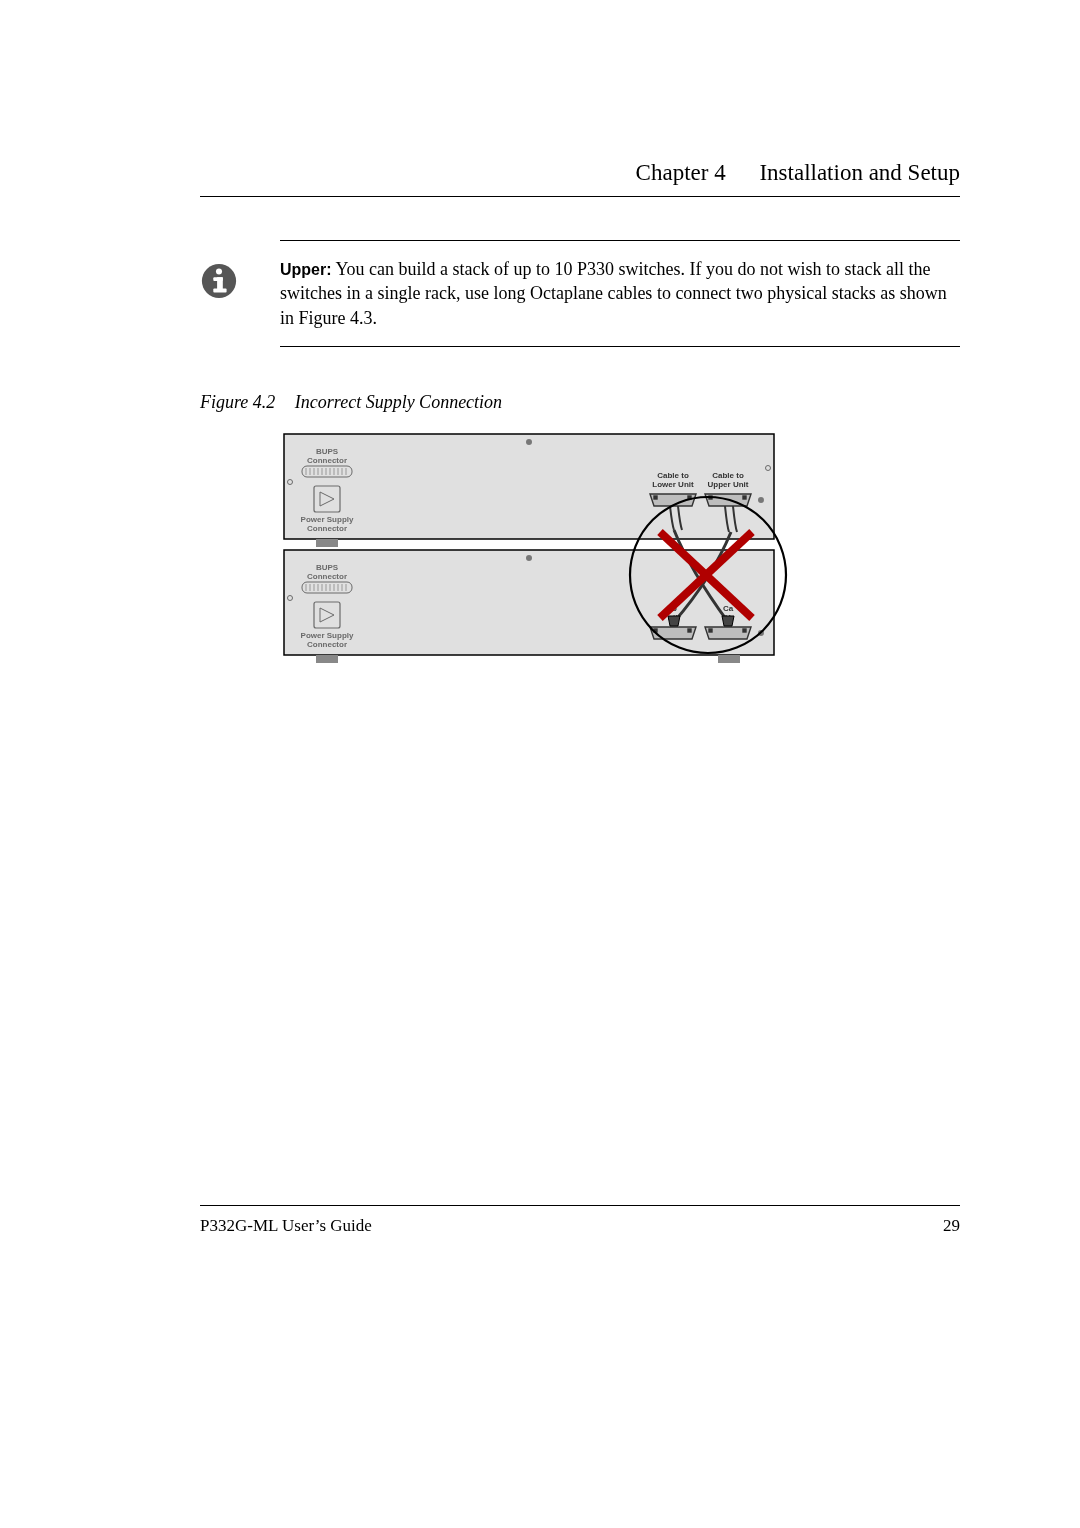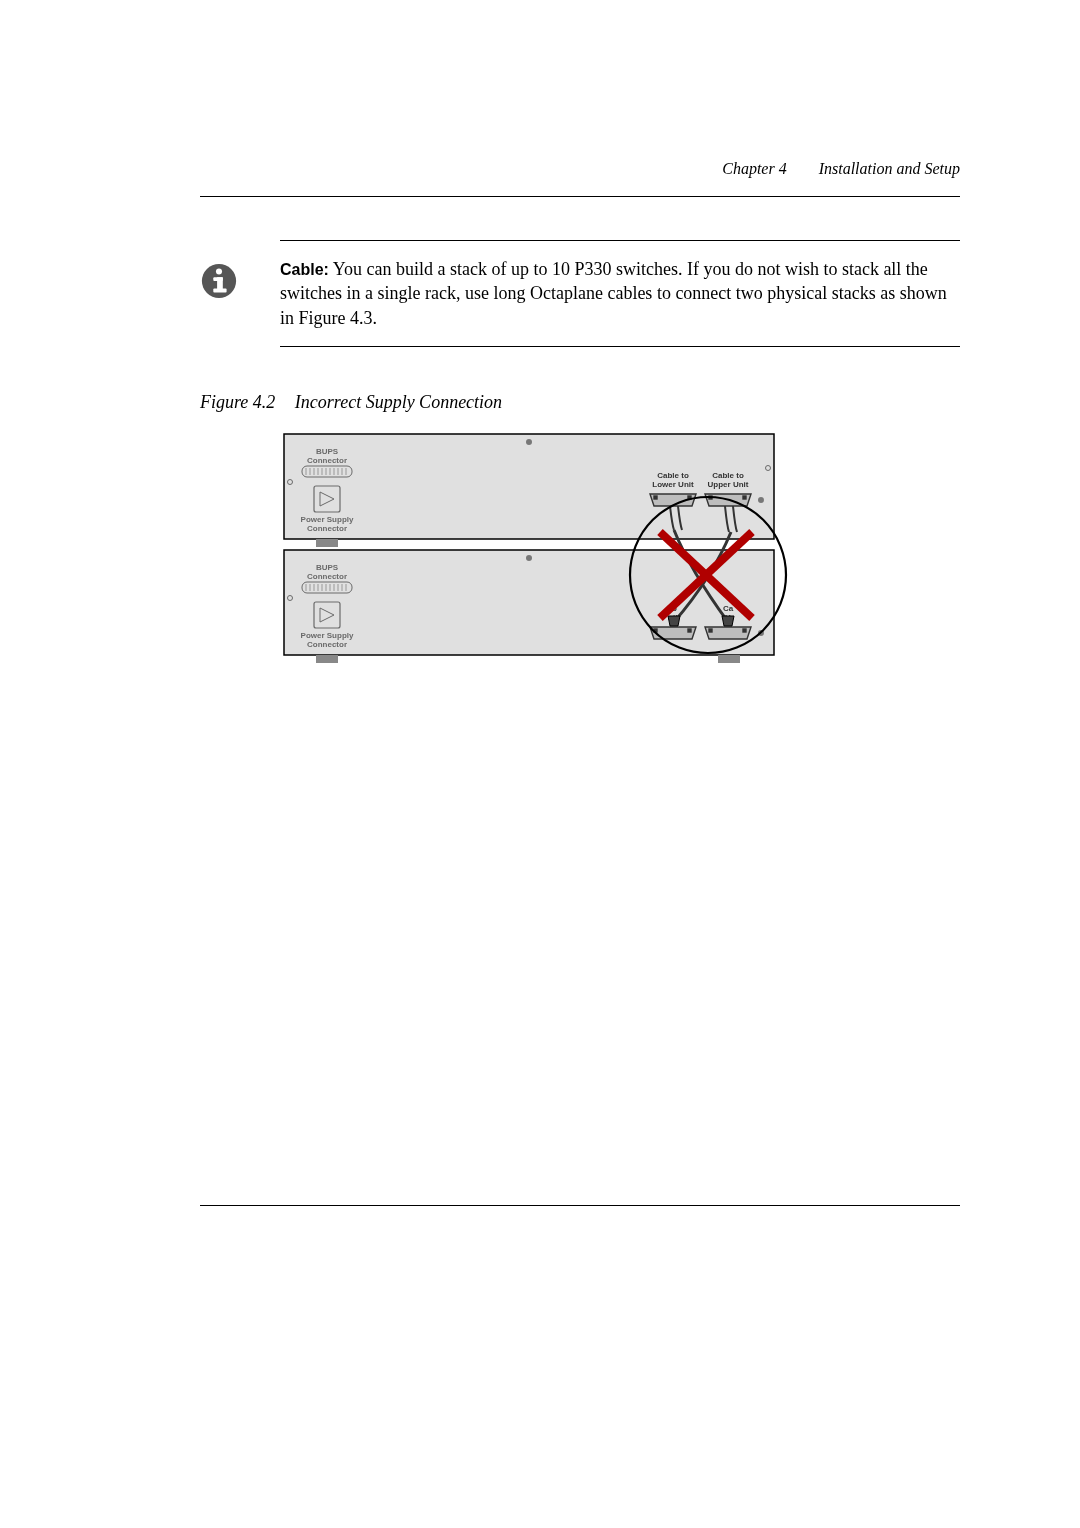--- a/index.html
+++ b/index.html
@@ -15,22 +15,21 @@
   .page {
     padding: 160px 120px 60px 120px;
     position: relative;
     height: 1300px;
     box-sizing: border-box;
   }
   .header {
     position: absolute;
     top: 160px;
     right: 120px;
-    font-size: 16px;
-    font-style: italic;
+    font-size: 23px;
   }
   .header-chapter {
     margin-right: 28px;
   }
   .header-rule {
     position: absolute;
     top: 196px;
     left: 200px;
     right: 120px;
     border-top: 1px solid #000;
@@ -132,21 +131,21 @@
       <circle cx="20" cy="10" r="3.2" fill="#fff"></circle>
       <rect x="14" y="16" width="10" height="4" rx="1" fill="#fff"></rect>
       <rect x="18" y="16" width="6" height="14" fill="#fff"></rect>
       <rect x="14" y="28" width="14" height="4" rx="1" fill="#fff"></rect>
     </svg>
   </div>
 
   <div class="note-block">
     <div class="note-rule-top"></div>
     <div class="note-text">
-      <b>Cable:</b>
+      <b>Upper:</b>
       <span>You can build a stack of up to 10 P330 switches. If you do not wish to stack all the switches in a single rack, use long Octaplane cables to connect two physical stacks as shown in Figure 4.3.</span>
     </div>
     <div class="note-rule-bottom"></div>
   </div>
 
   <div class="figure-caption">
     <span class="fig-num">Figure 4.2</span>
     <span>Incorrect Supply Connection</span>
   </div>
 
@@ -259,14 +258,18 @@
       <path d="M 442 186 L 454 186 L 452 196 L 444 196 Z" fill="#444" stroke="#000"></path>
 
       <circle cx="428" cy="145" r="78" fill="none" stroke="#000" stroke-width="2.2"></circle>
 
       <line x1="380" y1="102" x2="472" y2="188" stroke="#b00000" stroke-width="8"></line>
       <line x1="472" y1="102" x2="380" y2="188" stroke="#b00000" stroke-width="8"></line>
     </svg>
   </div>
 
   <div class="footer-rule"></div>
+  <div class="footer">
+    <span>P332G-ML User’s Guide</span>
+    <span>29</span>
+  </div>
 
 </div>
 
 </body></html>

